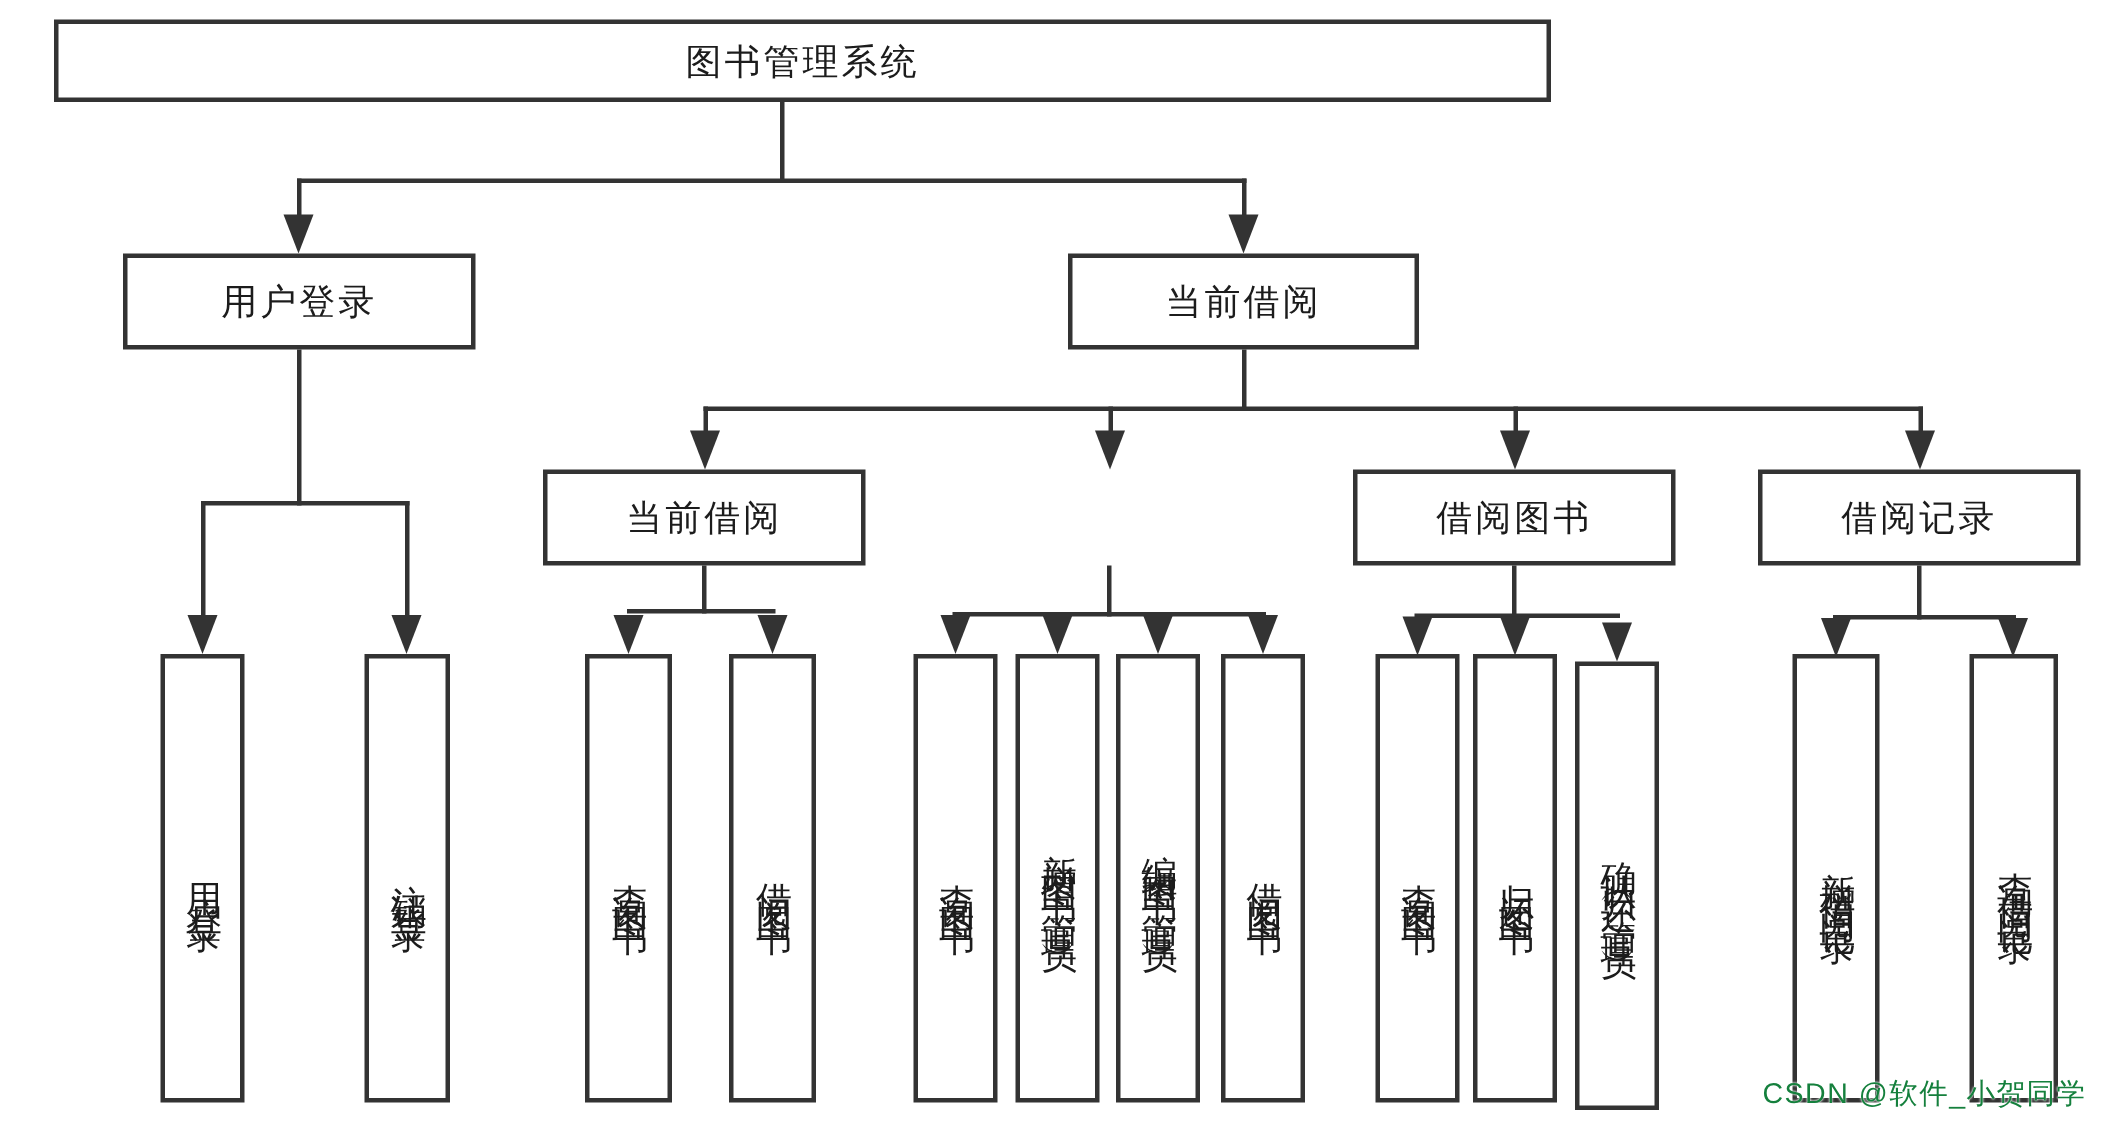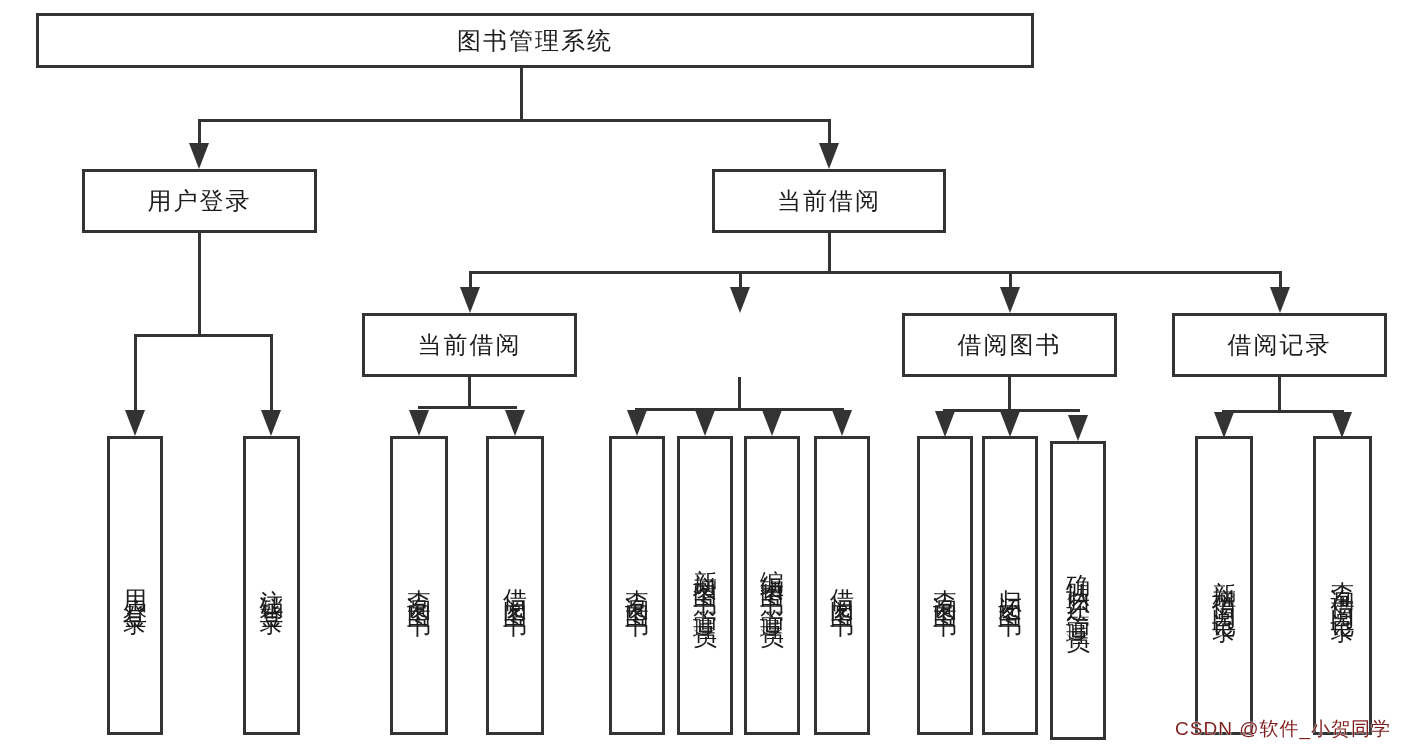--- a/index.html
+++ b/index.html
@@ -57,21 +57,21 @@
     width: 0;
     height: 0;
     border-left: 10px solid transparent;
     border-right: 10px solid transparent;
     border-top: 26px solid #333333;
   }
   .watermark {
     position: absolute;
     right: 14px;
     bottom: 5px;
-    color: #7f1d1d;
+    color: #15803d;
     font-size: 19px;
     letter-spacing: 1px;
     text-shadow: 0 0 2px #ffffff, 0 0 1px #ffffff;
   }
 </style>
 </head>
 <body>
 
 <div id="canvas">
 

